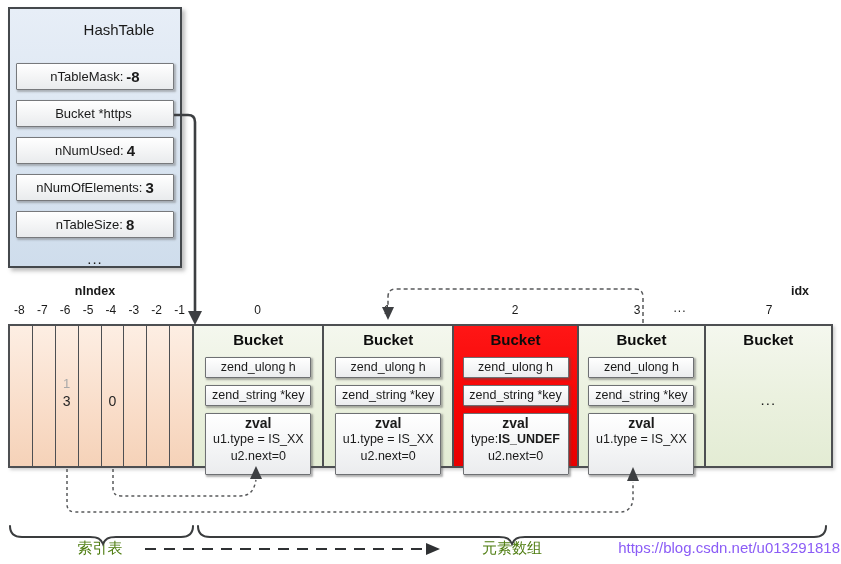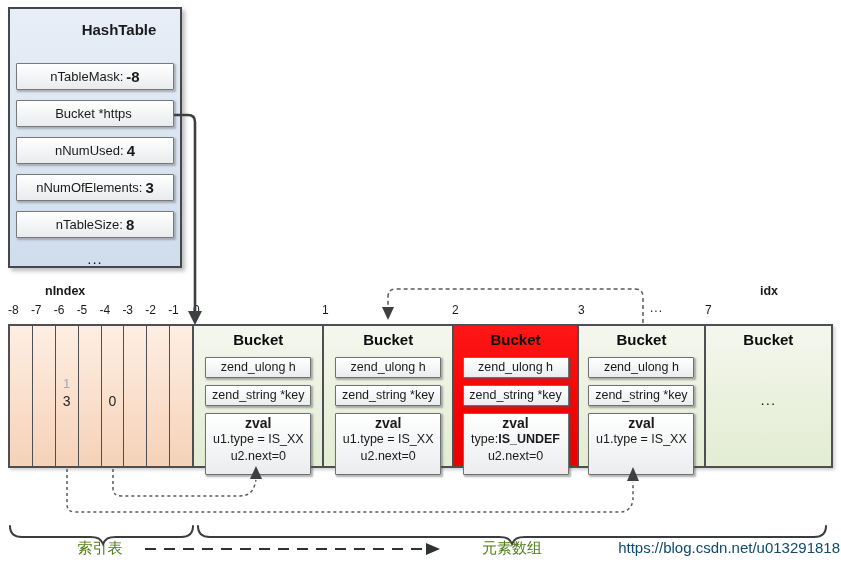--- a/index.html
+++ b/index.html
@@ -4,31 +4,31 @@
 <style>
   html,body{margin:0;padding:0;background:#fff;}
   .stage{position:relative;width:841px;height:564px;background:#fff;overflow:hidden;
          font-family:"Liberation Sans","DejaVu Sans",sans-serif;color:#1a1a1a;}
   .overlay{position:absolute;left:0;top:0;z-index:10;pointer-events:none;}
 
   
   .ht{position:absolute;left:8px;top:7px;width:174px;height:261px;box-sizing:border-box;
       border:2px solid #44484c;background:linear-gradient(180deg,#e7eef7 0%,#d6e2ef 70%,#cfddec 100%);
       box-shadow:3px 3px 4px rgba(110,110,110,.45);}
-  .ht-title{margin-top:10px;text-align:center;font-weight:bold;font-size:15px;height:22px;line-height:22px;margin-left:48px;}
+  .ht-title{margin-top:10px;text-align:center;font-weight:normal;font-size:15px;height:22px;line-height:22px;margin-left:48px;}
   .ht-fields{margin:22px 6px 12px 6px;display:flex;flex-direction:column;gap:10px;}
   .fbox{height:27px;box-sizing:border-box;border:1px solid #77797c;border-radius:1px;
         background:linear-gradient(180deg,#ffffff 0%,#f3f4f5 55%,#e9ebed 100%);
         box-shadow:1.5px 1.5px 2px rgba(90,90,90,.4);
         display:flex;align-items:center;justify-content:center;font-size:13px;white-space:nowrap;}
   .fbox b{font-size:15px;margin-left:3px;}
   .ht-more{text-align:center;font-size:15px;margin-top:1px;letter-spacing:1px;}
 
   
-  .lab{position:absolute;font-size:12px;}
+  .lab{position:absolute;font-size:12px;text-align:center;}
   .lab.bold{font-weight:bold;font-size:12.5px;}
 
   
   .array{position:absolute;left:8px;top:324px;width:825px;height:144px;box-sizing:border-box;
          border:2px solid #4d4f52;display:flex;box-shadow:2px 2px 3px rgba(140,140,140,.4);}
   .idxregion{width:183px;display:flex;}
   .icell{flex:1;box-sizing:border-box;border-right:1px solid #4d4f52;
          background:linear-gradient(180deg,#fdeee3 0%,#f9ddc9 60%,#f5d2b8 100%);
          display:flex;flex-direction:column;align-items:center;padding-top:50px;}
   .icell:last-child{border-right:none;}
@@ -48,21 +48,21 @@
   .zval{height:62px;padding-top:1px;}
   .z-title{font-weight:bold;font-size:14px;line-height:16px;}
   .z-line{font-size:12.5px;line-height:17px;white-space:nowrap;}
   .z-line .bold-val{font-weight:bold;}
   .z-line .bold-big{font-weight:bold;font-size:16px;}
   .b-ellipsis{text-align:center;font-size:15px;margin-top:42px;letter-spacing:1px;}
 
   
   .cjk{position:absolute;font-size:15px;text-align:center;color:#4d7c0f;}
   .watermark{position:absolute;left:588px;top:539px;width:252px;text-align:right;
-             font-size:15px;color:#0c4a6e;}
+             font-size:15px;color:#8b5cf6;}
 </style>
 </head>
 <body>
 
 <div class="stage">
 
   <div class="ht">
     <div class="ht-title">HashTable</div>
     <div class="ht-fields">
       <div class="fbox">

